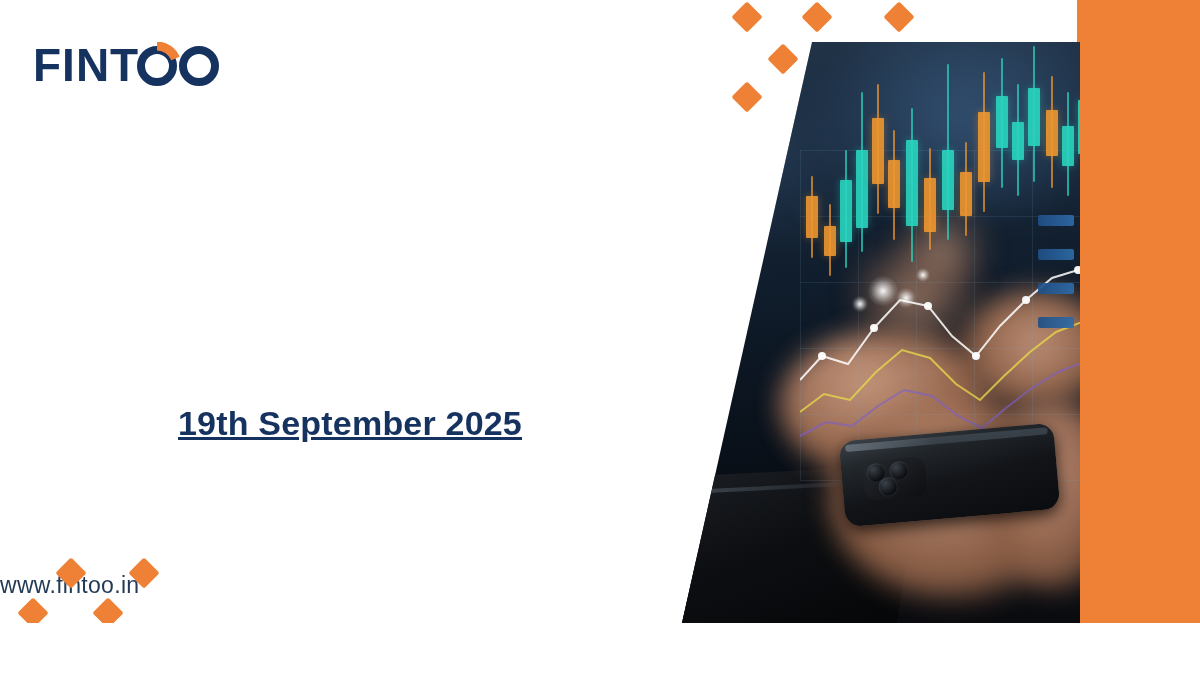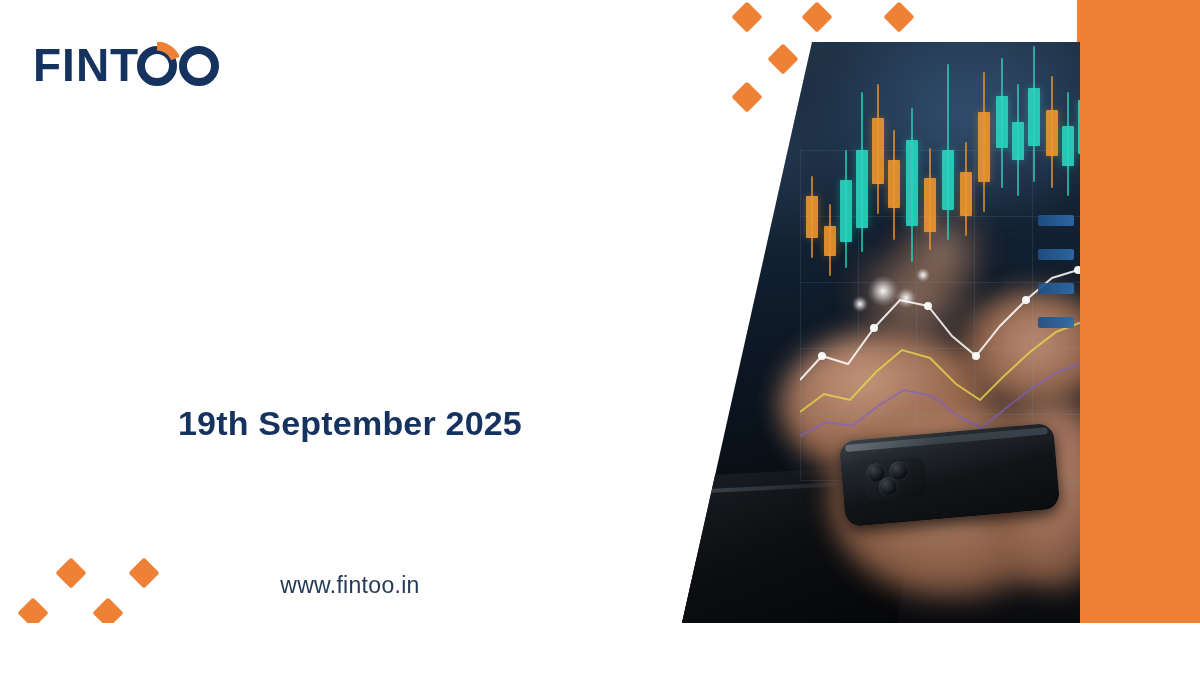--- a/index.html
+++ b/index.html
@@ -49,27 +49,27 @@
 
   .subhead {
     position:absolute;
     left:0px; top:404px;
     width:700px;
     text-align:center;
     color:#16335f;
     font-size:34px;
     font-weight:bold;
     letter-spacing:0.2px;
+    text-decoration:underline;
   }
 
   .weburl {
     position:absolute;
     left:0px; top:572px;
     width:700px;
-    text-align:center;
     color:#243b57;
     font-size:23px;
     font-weight:normal;
     letter-spacing:0.3px;
   }
 
   
   .diamond {
     position:absolute;
     background:#ef8136;

